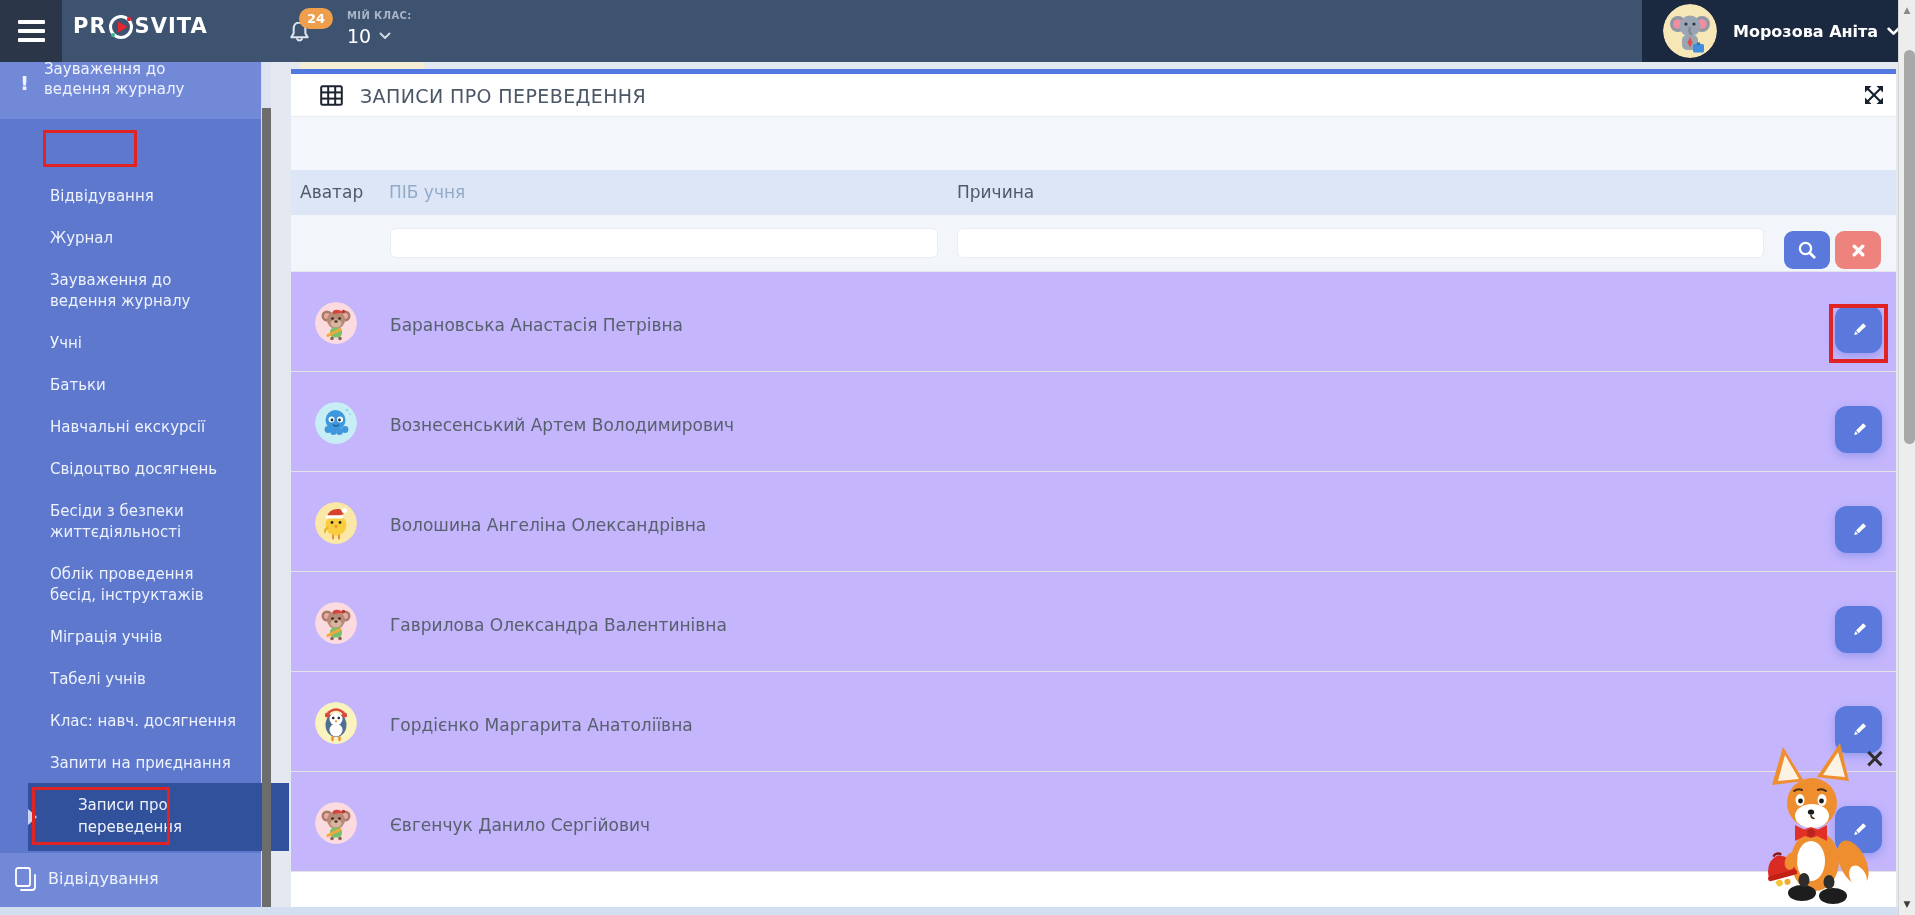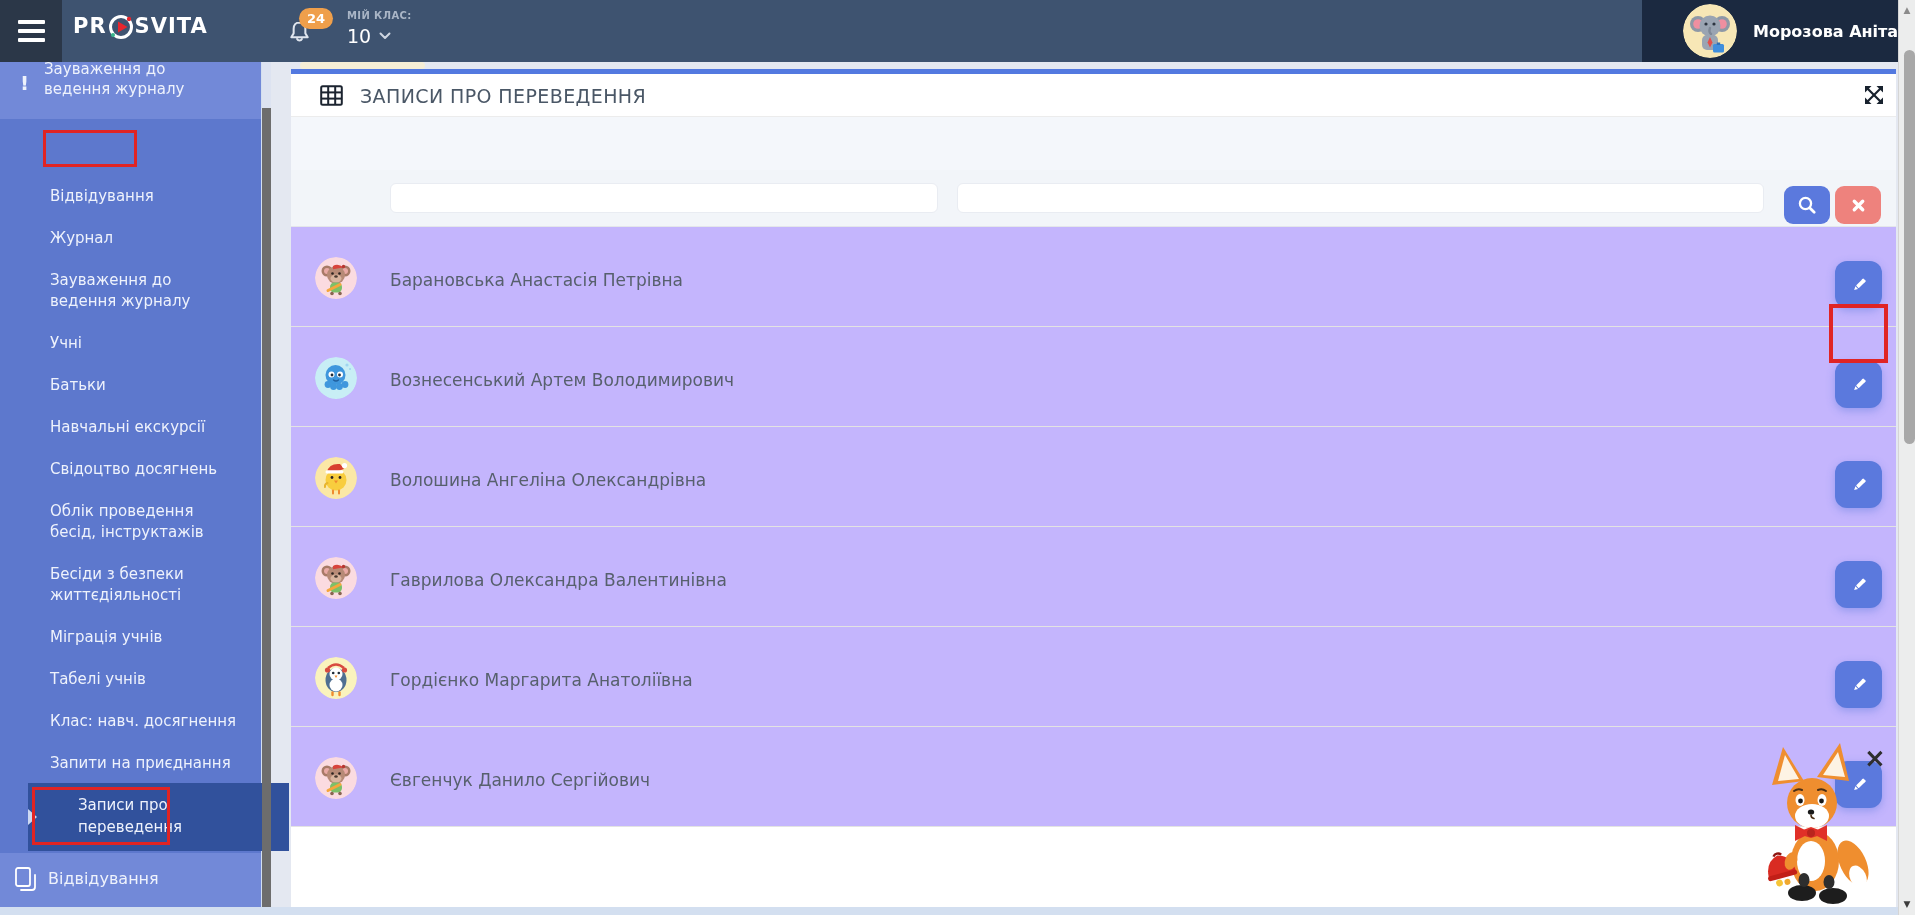--- a/index.html
+++ b/index.html
@@ -16,21 +16,21 @@
           font-weight:bold; font-size:21px; letter-spacing:1px; cursor:pointer; }
   .logo svg { margin:0 1px; position:relative; top:1px; }
   .bell { position:absolute; left:286px; top:18px; }
   .badge { position:absolute; left:299px; top:8px; min-width:34px; height:21px; padding:0 7px; background:#ef9f4b;
            border-radius:11px; color:#fff; font-size:13px; font-weight:bold;
            display:flex; align-items:center; justify-content:center; }
   .class-sel { position:absolute; left:347px; top:10px; cursor:pointer; }
   .class-label { font-size:10px; font-weight:bold; color:#a9b5c6; letter-spacing:.4px; }
   .class-value { font-size:19px; color:#fff; margin-top:4px; display:flex; align-items:center; gap:8px; }
   .user-zone { position:absolute; left:1642px; top:0; width:256px; height:62px; background:#1b2940;
-               display:flex; align-items:center; cursor:pointer;padding-left:20px; }
+               display:flex; align-items:center; cursor:pointer; }
   .user-avatar { width:54px; height:54px; margin-left:21px; border-radius:50%; overflow:hidden; flex:none; }
   .user-name { color:#fff; font-weight:bold; font-size:16px; margin-left:16px; display:flex; align-items:center; gap:9px; white-space:nowrap; }
 
   
   .sidebar { position:absolute; left:0; top:62px; width:261px; height:845px; background:#5d78cd; color:#eef2fc; z-index:10; }
   .side-top { position:absolute; left:0; top:0; width:100%; height:57px; background:#7289d8; cursor:pointer; }
   .side-top .excl { position:absolute; left:20px; top:9px; font-size:20px; font-weight:bold; }
   .side-top .lbl { position:absolute; left:44px; top:-3px; font-size:15px; line-height:20px; white-space:pre-line; }
   .side-section-head { position:absolute; left:0; top:57px; width:100%; height:62px; cursor:pointer; }
   .side-section-head .cap { position:absolute; left:9px; top:21px; }
@@ -181,25 +181,25 @@
 ведення журналу</div>
 
         <div class="menu-item">Учні</div>
 
         <div class="menu-item">Батьки</div>
 
         <div class="menu-item">Навчальні екскурсії</div>
 
         <div class="menu-item">Свідоцтво досягнень</div>
 
+        <div class="menu-item">Бесіди з безпеки
+життєдіяльності</div>
+
         <div class="menu-item">Облік проведення
 бесід, інструктажів</div>
-
-        <div class="menu-item">Бесіди з безпеки
-життєдіяльності</div>
 
         <div class="menu-item">Міграція учнів</div>
 
         <div class="menu-item">Табелі учнів</div>
 
         <div class="menu-item">Клас: навч. досягнення</div>
 
         <div class="menu-item">Запити на приєднання</div>
       </div>
     <div class="side-selected">
@@ -245,20 +245,25 @@
               <polygon points="21,21 14.5,21 21,14.5"></polygon>
           </g>
           <g stroke="#18222e" stroke-width="2.2">
             <line x1="5.5" y1="5.5" x2="18.5" y2="18.5"></line>
               <line x1="18.5" y1="5.5" x2="5.5" y2="18.5"></line>
           </g>
         </svg>
       </button>
     </div>
     <div class="spacer"></div>
+    <div class="thead">
+      <span class="th th-avatar">Аватар</span>
+      <span class="th th-name">ПІБ учня</span>
+      <span class="th th-reason">Причина</span>
+    </div>
     <div class="filter-row">
       <input class="f-name" type="text" value="" style="">
       <input class="f-reason" type="text" value="" style="">
       <button class="fbtn btn-search">
         <svg width="20" height="20" viewBox="0 0 20 20">
           <circle cx="8.5" cy="8.5" r="5.6" fill="none" stroke="#fff" stroke-width="2.3"></circle>
           <line x1="12.9" y1="12.9" x2="17.2" y2="17.2" stroke="#fff" stroke-width="2.8" stroke-linecap="round"></line>
         </svg>
       </button>
       <button class="fbtn btn-clear">

